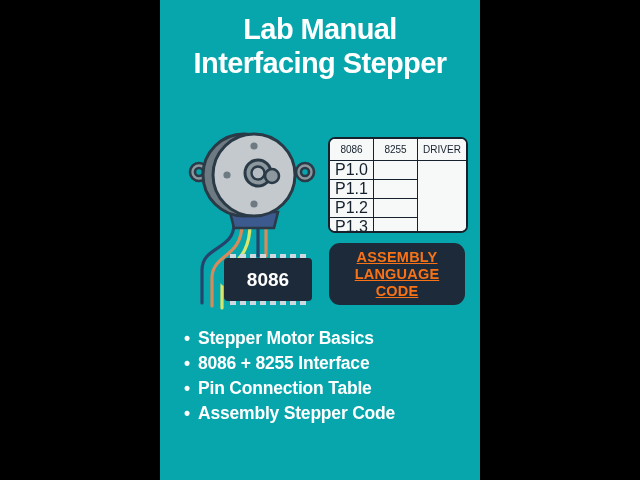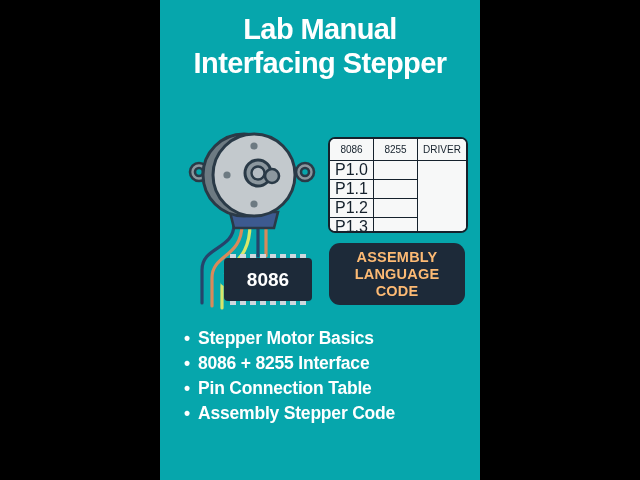--- a/index.html
+++ b/index.html
@@ -113,26 +113,27 @@
     width: 136px;
     height: 62px;
     background: #1d2a39;
     border-radius: 11px;
     display: flex;
     align-items: center;
     justify-content: center;
     box-sizing: border-box;
   }
   #asm-box .asm-text {
-    color: #fdba74;
+    color: #f97316;
     font-weight: bold;
     font-size: 14.5px;
     line-height: 17px;
     text-align: center;
     letter-spacing: 0.2px;
+    text-decoration: underline;
   }
   #asm-box .asm-text span { display: block; white-space: nowrap; }
 
   
   #bullets {
     position: absolute;
     left: 24px;
     top: 326px;
     width: 296px;
     color: #ffffff;

